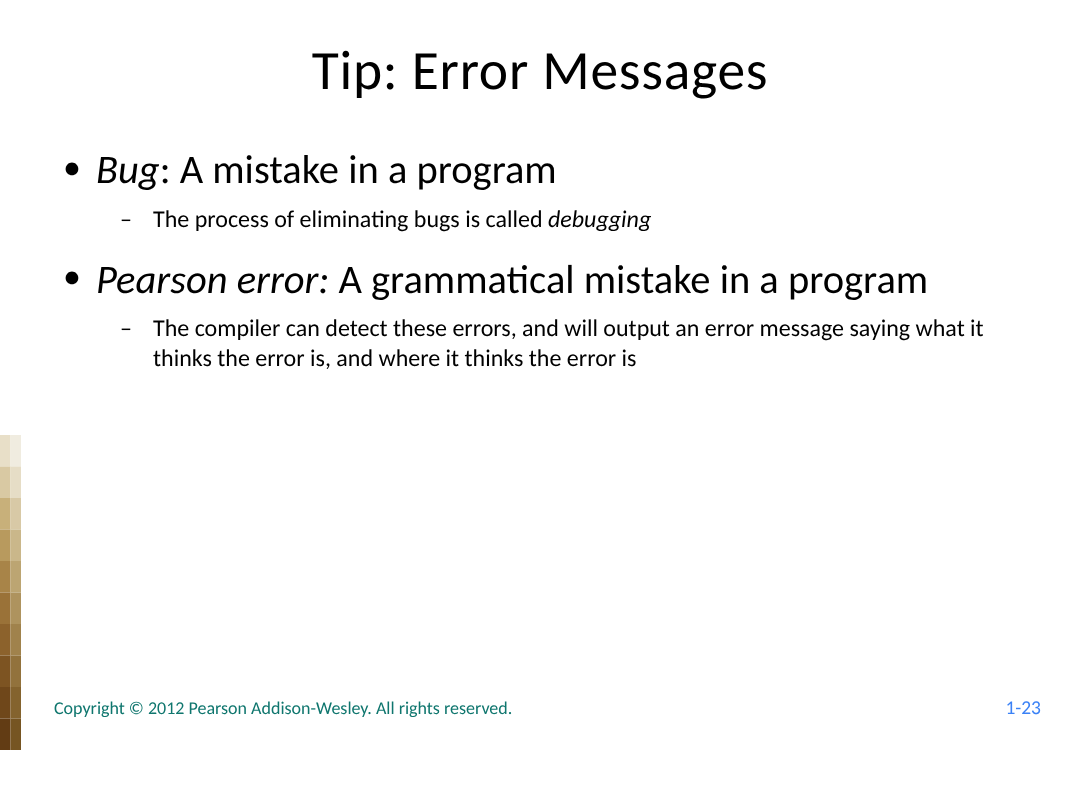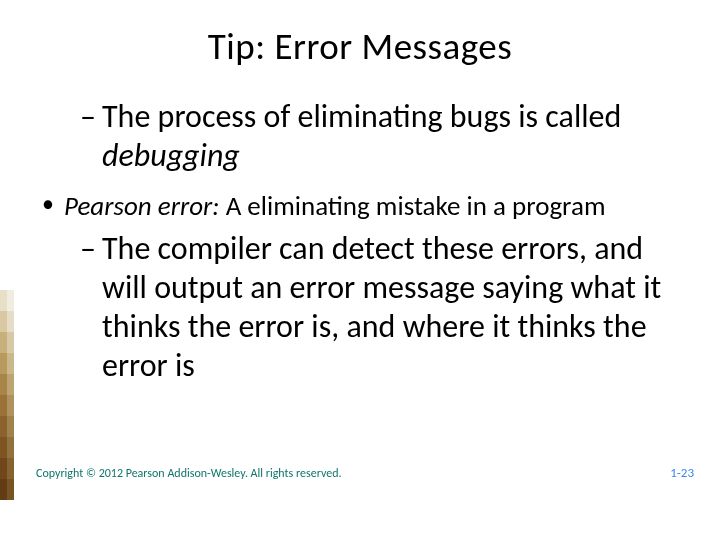--- a/index.html
+++ b/index.html
@@ -53,21 +53,21 @@
   }
   .b1::before {
     content: "•";
     position: absol;
     position: absolute;
     left: 6px;
     top: 0;
     font-size: 24px;
   }
   .b2 {
-    font-size: 32px;
+    font-size: 16px;
     line-height: 1.22;
     margin-bottom: 14px;
     padding-left: 66px;
     position: relative;
   }
   .b2::before {
     content: "–";
     position: absolute;
     left: 44px;
     top: 0;
@@ -117,27 +117,30 @@
         <div class="seg" style="background: rgb(146, 114, 60);"></div>
         <div class="seg" style="background: rgb(132, 99, 46);"></div>
         <div class="seg" style="background: rgb(118, 85, 34);"></div>
       </div>
   </div>
 
   <h1 class="title">Tip:  Error Messages</h1>
 
   <div class="content">
 
+    <div class="b1">
+      <span class="ital">Bug</span><span>:  A mistake in a program</span>
+    </div>
 
     <div class="b2">
       <span>The process of eliminating bugs is called </span><span class="ital">debugging</span>
     </div>
 
     <div class="b1">
-      <span class="ital">Pearson error:</span><span>  A eliminating mistake in a program</span>
+      <span class="ital">Pearson error:</span><span>  A grammatical mistake in a program</span>
     </div>
 
     <div class="b2">
       <span>The compiler can detect these errors, and will output an error message saying what it thinks the error is, and where it thinks the error is</span>
     </div>
 
   </div>
 
   <div class="footer">Copyright © 2012 Pearson Addison-Wesley. All rights reserved.</div>
   <div class="pagenum">1-23</div>

